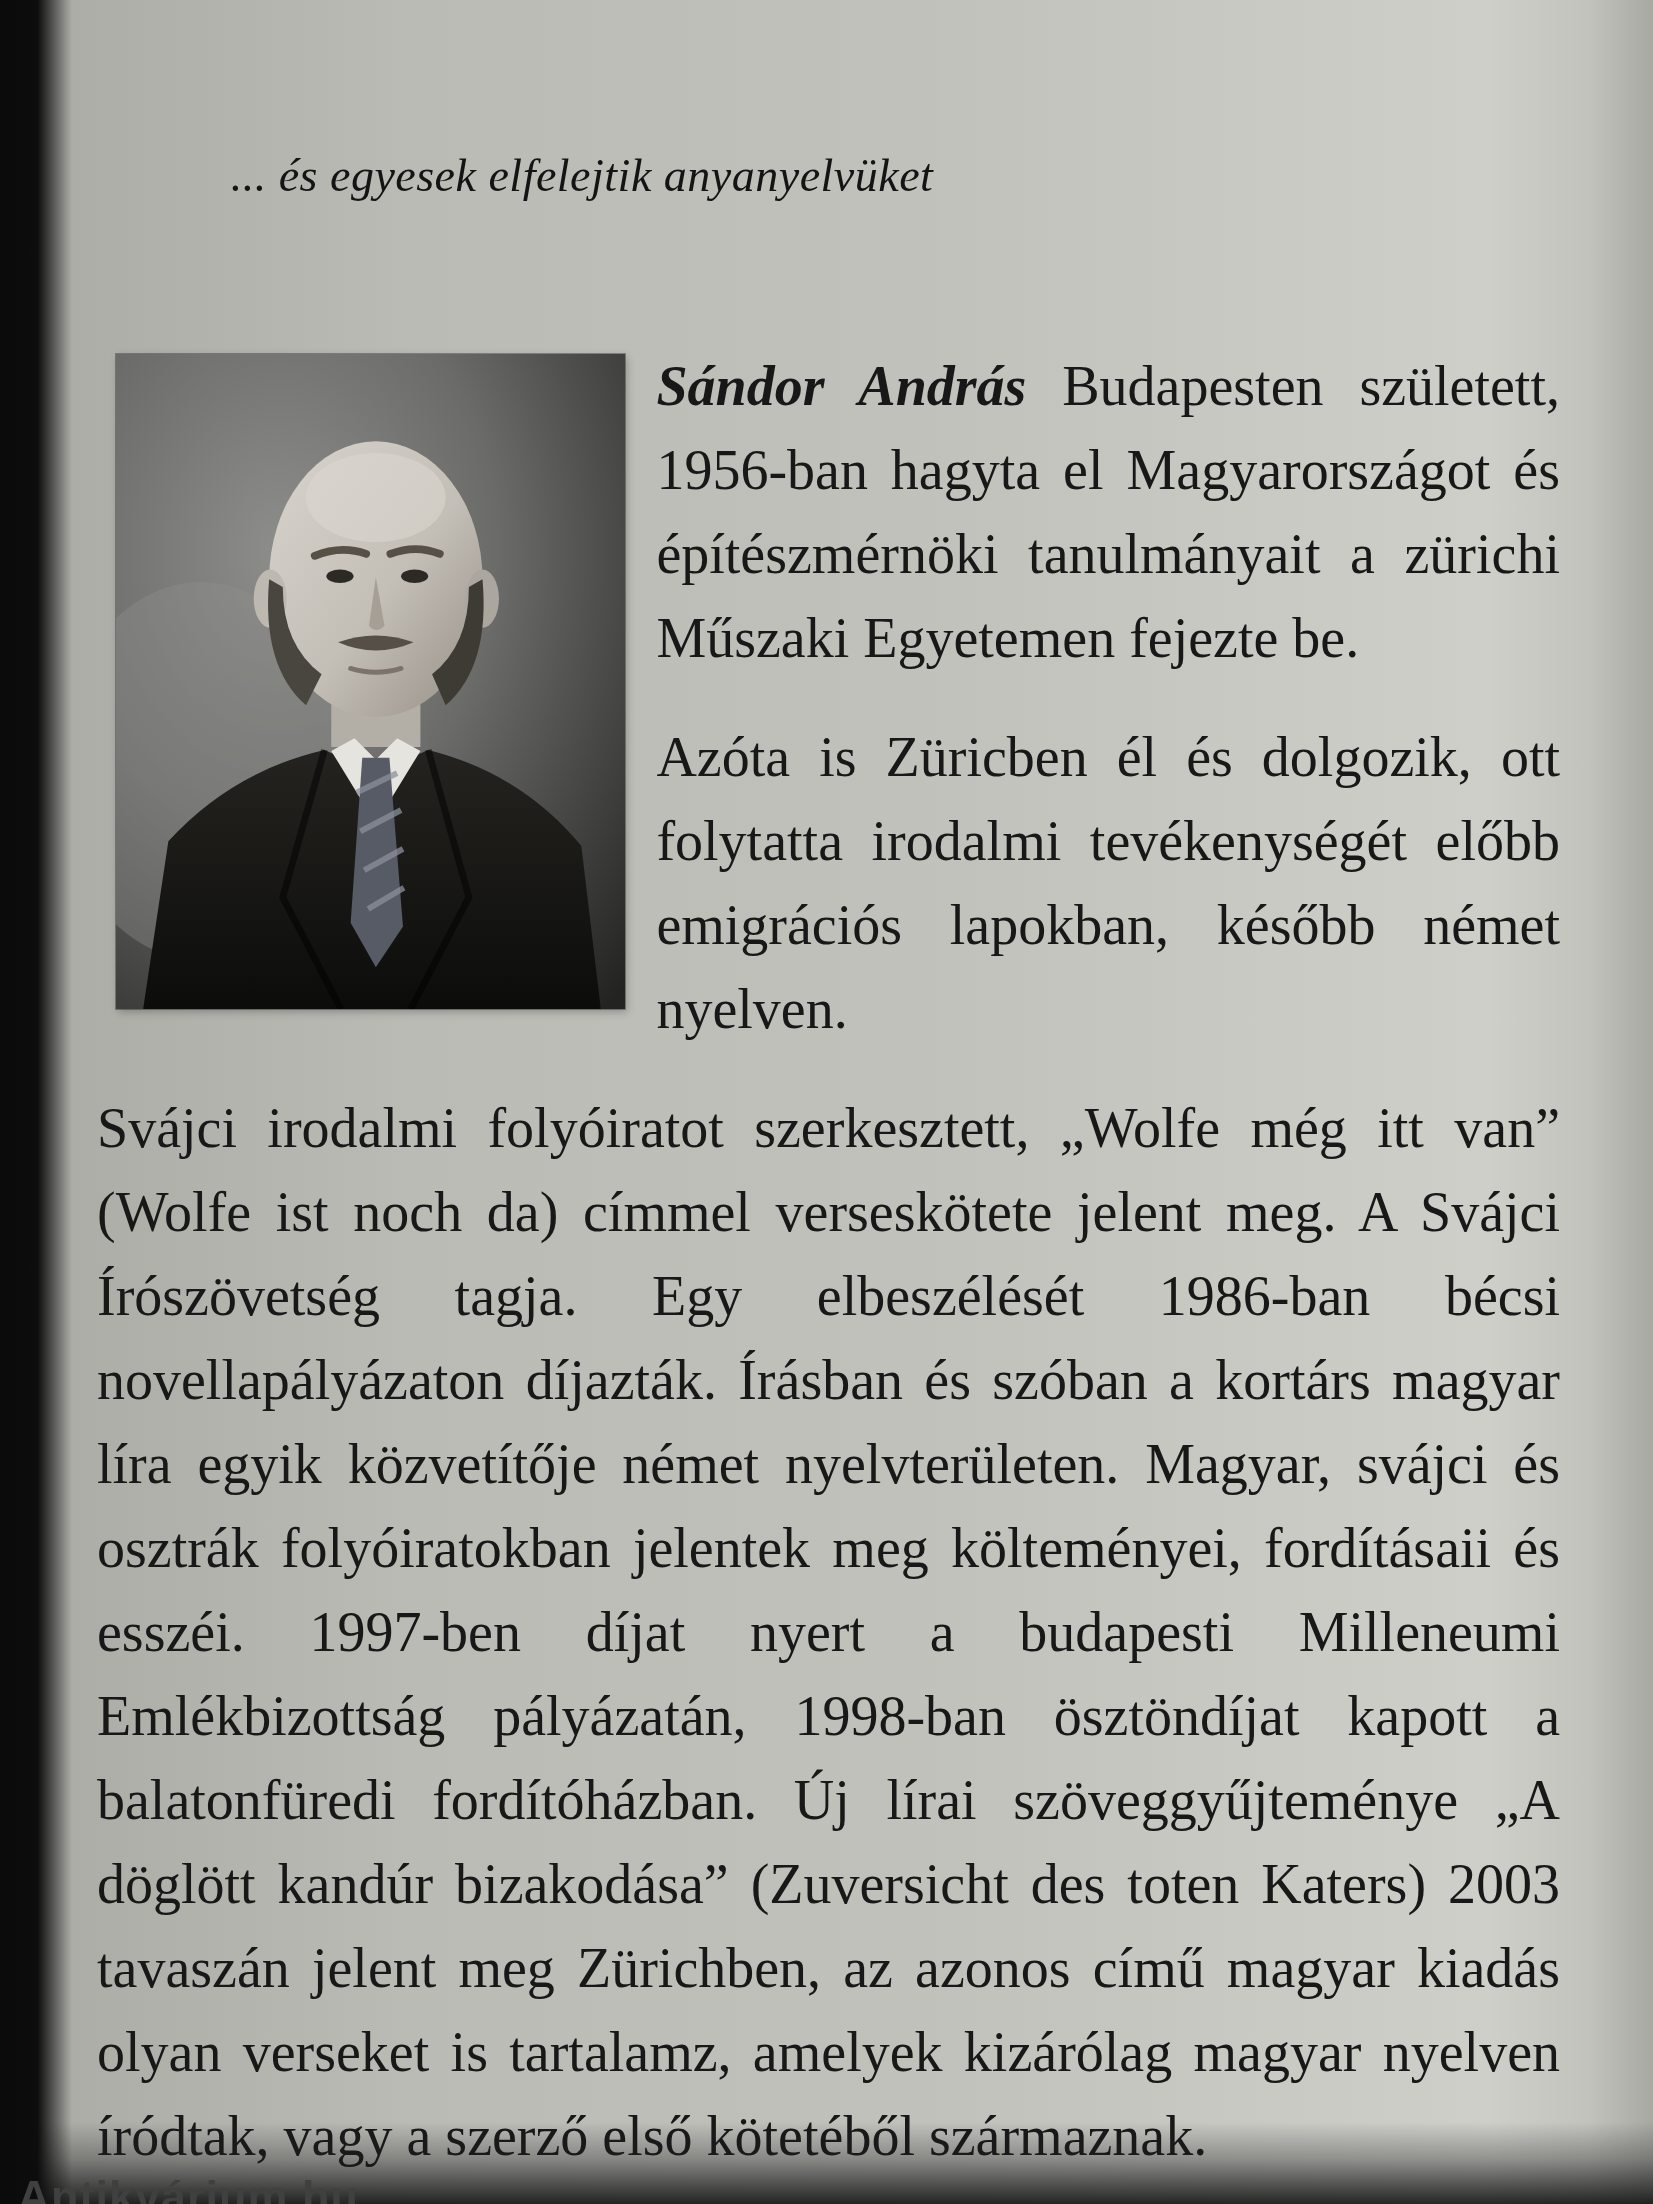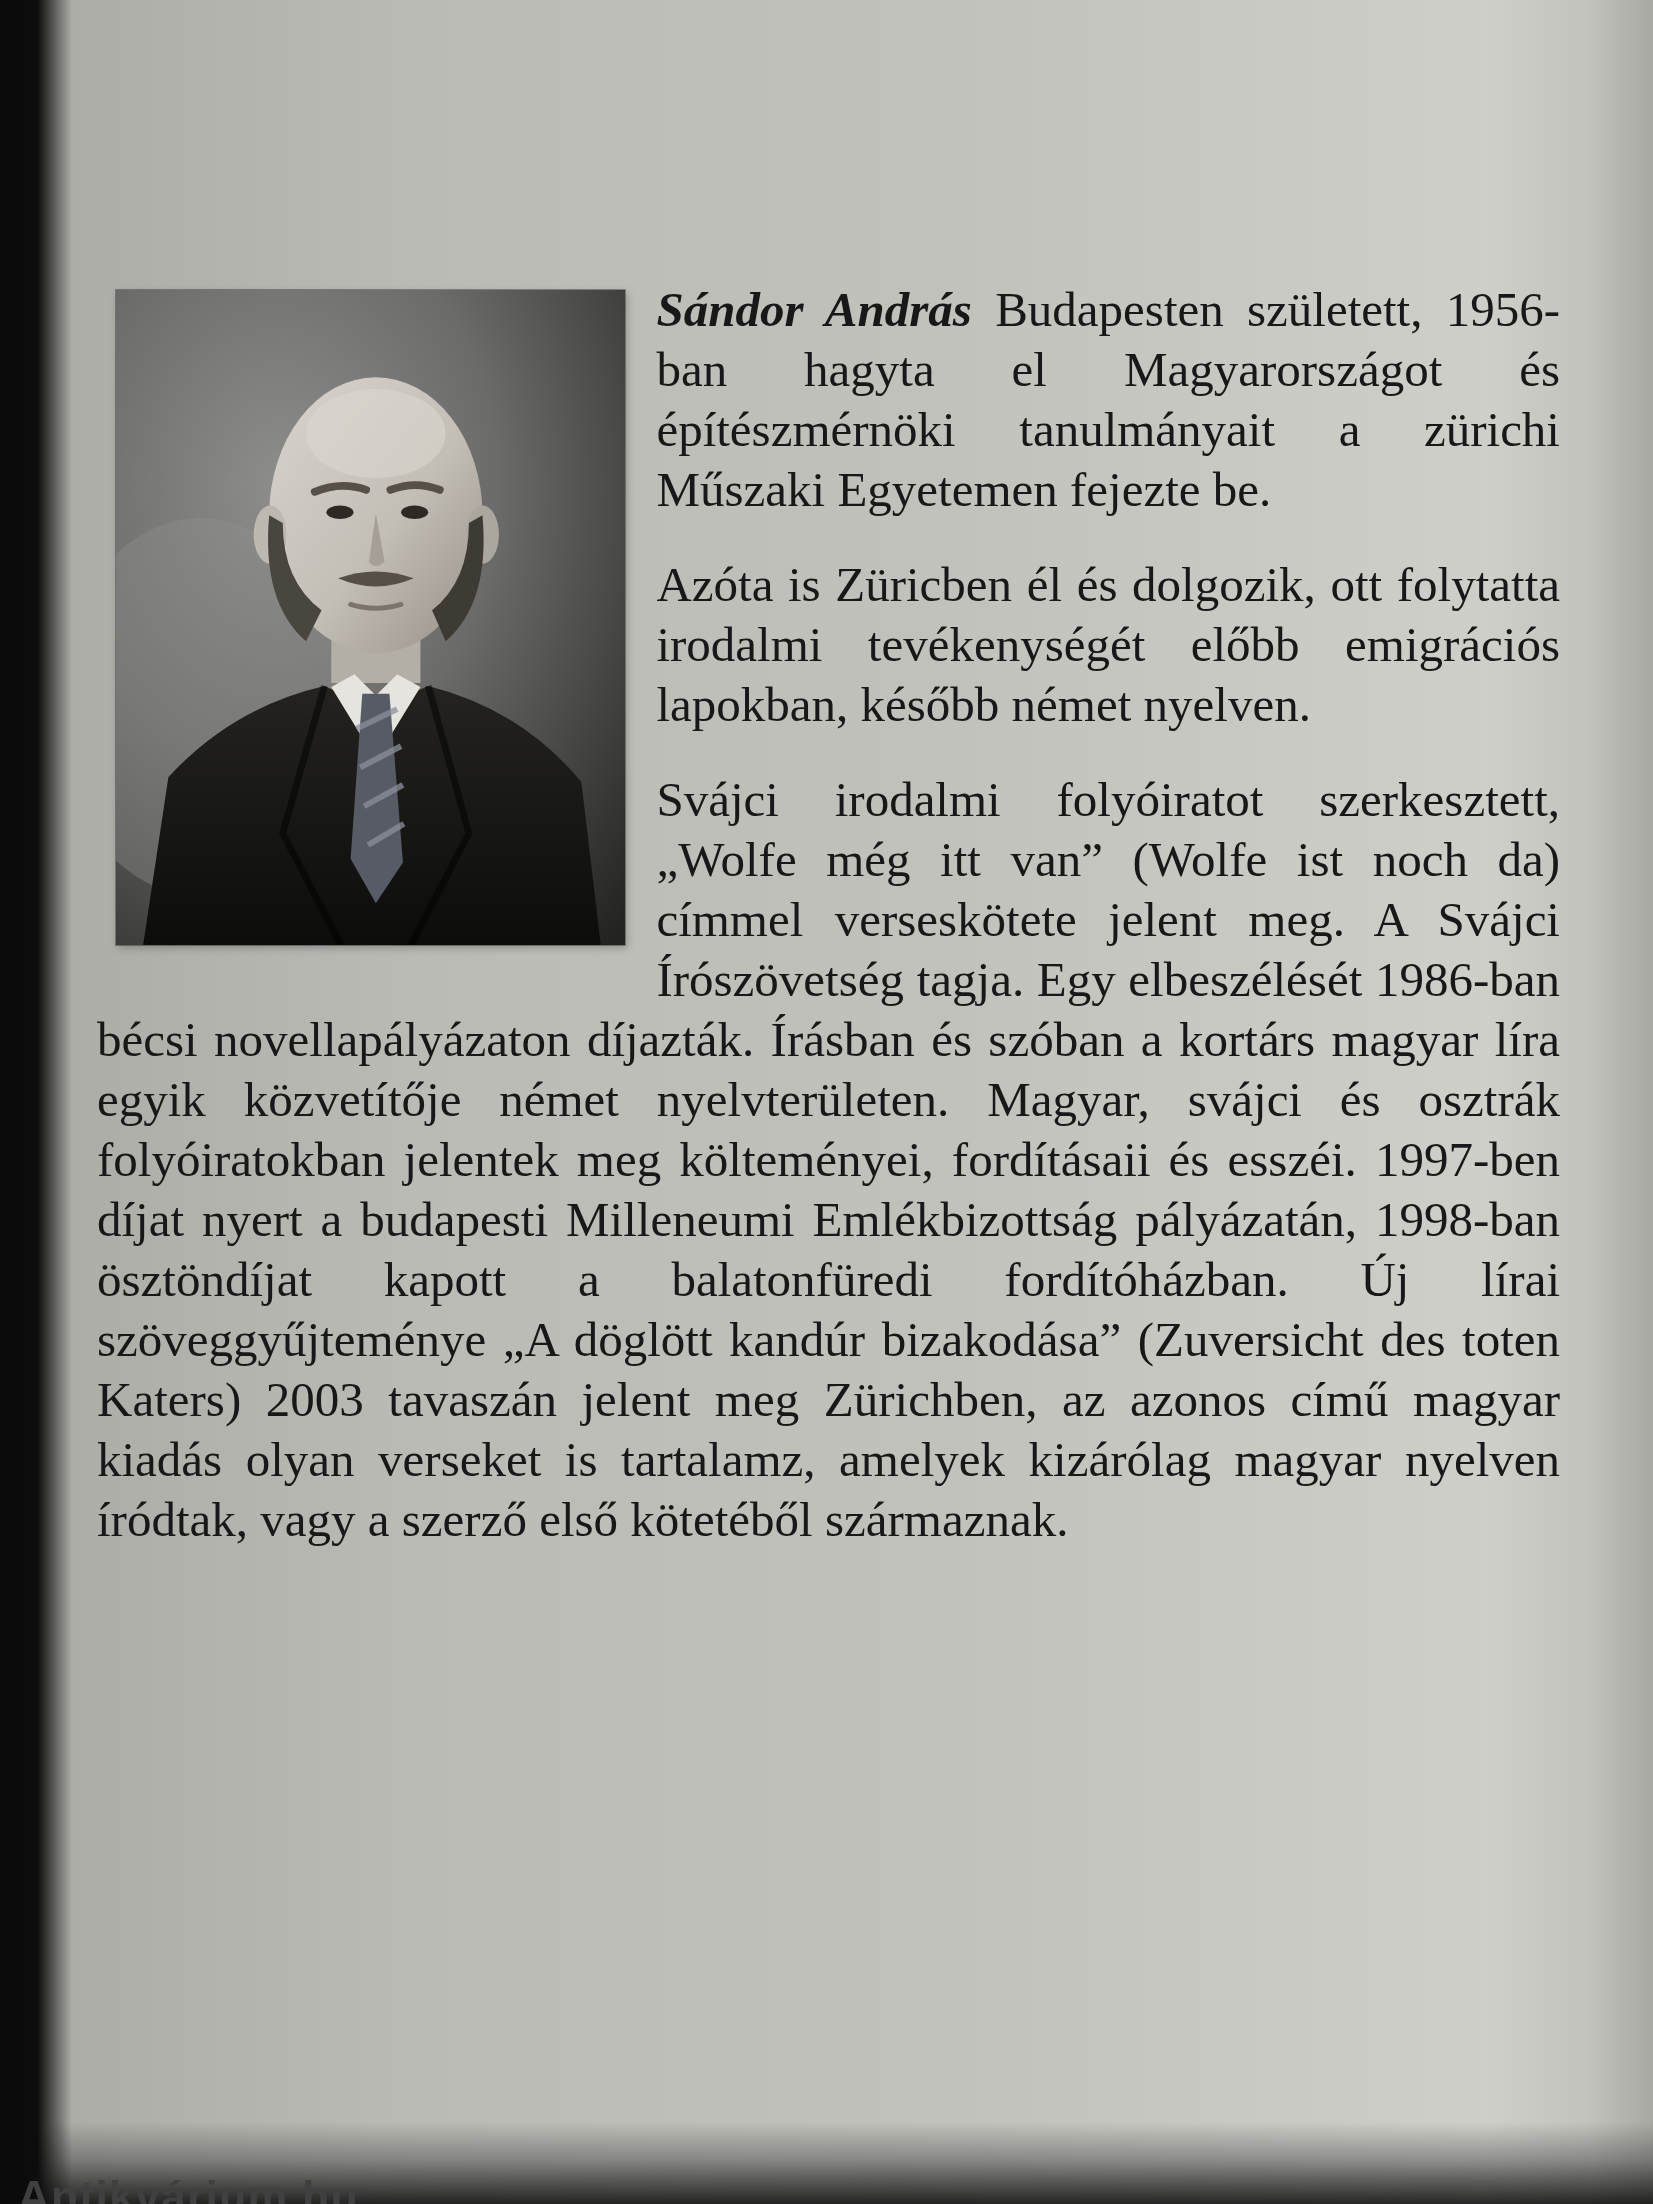--- a/index.html
+++ b/index.html
@@ -24,22 +24,22 @@
     width:970px;
     text-align:center;
     font-style:italic;
     font-size:46px;
     line-height:64px;
     margin-bottom:136px;
     letter-spacing:0.5px;
     color:#141414;
   }
   .bio {
-    font-size:49px;
-    line-height:60px;
+    font-size:56px;
+    line-height:84px;
     text-align:justify;
     color:#181818;
   }
   .bio p { margin-bottom:35px; }
   .author-name { font-weight:bold; font-style:italic; }
   .photo {
     float:left;
     width:509px;
     height:655px;
     margin:9.7px 31px 17.5px 19.4px;
@@ -65,20 +65,21 @@
 <body>
 
 <div>
 
   <div class="left-shadow"></div>
   <div class="bottom-shadow"></div>
 
   <div class="content">
 
     <div class="epigraph">
+      <div>... és egyesek elfelejtik anyanyelvüket</div>
     </div>
 
     <div class="bio">
 
       <div class="photo">
         <svg viewBox="0 0 525 675" width="509" height="655" preserveAspectRatio="none" xmlns="http://www.w3.org/2000/svg">
           <defs>
             <radialGradient id="bgG" cx="32%" cy="30%" r="95%">
               <stop offset="0%" stop-color="#8d8d8b"></stop>
               <stop offset="45%" stop-color="#6b6b69"></stop>

